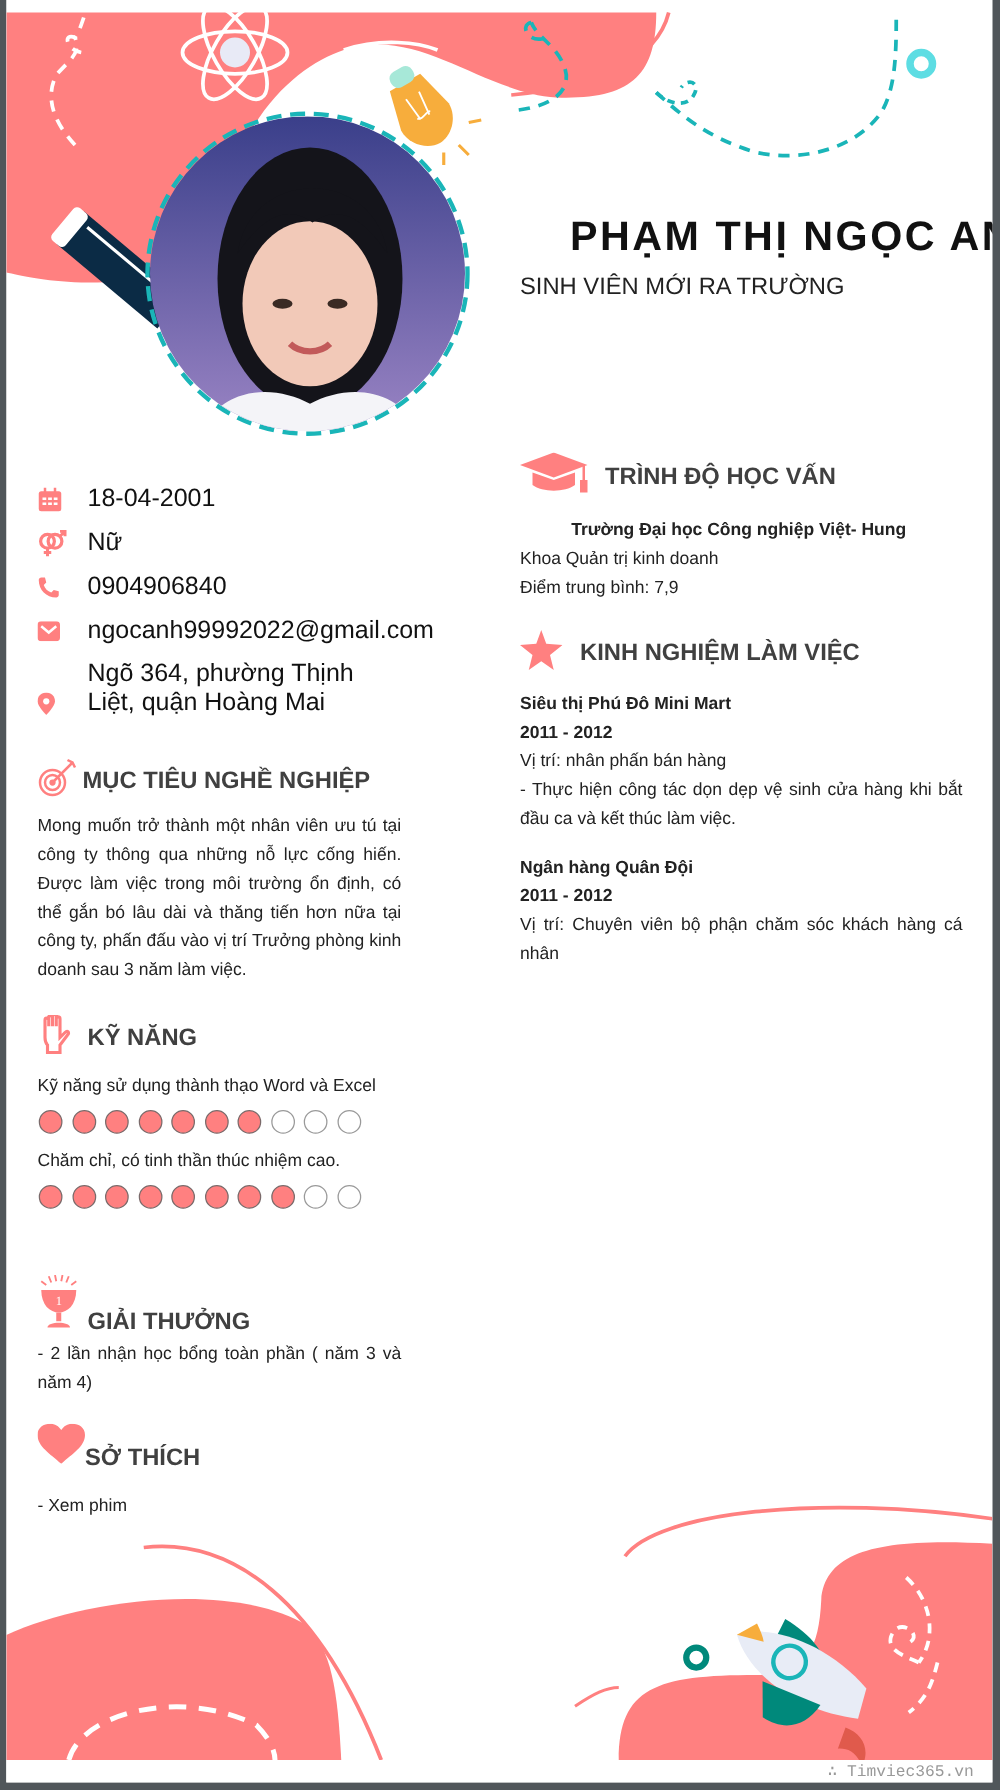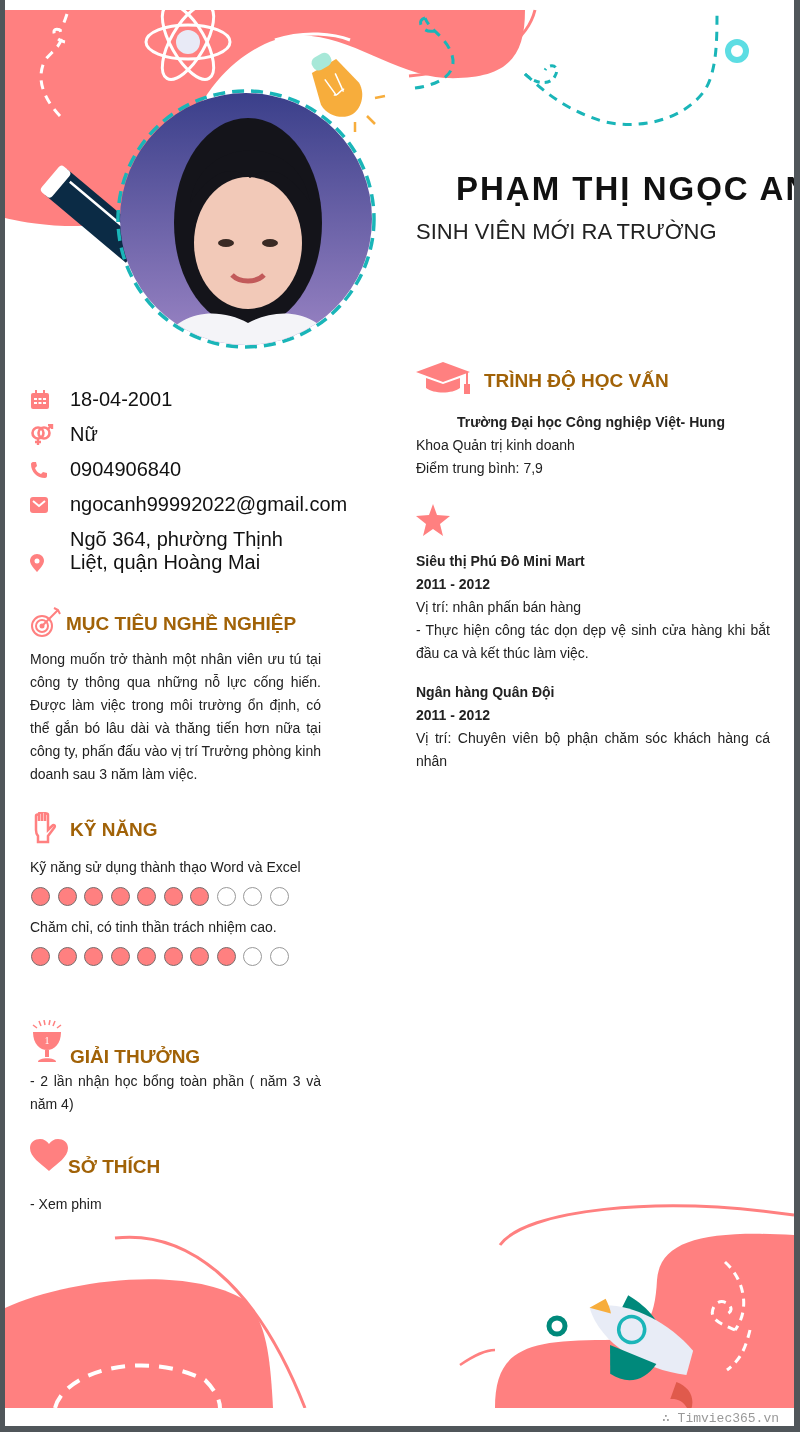--- a/index.html
+++ b/index.html
@@ -1,26 +1,26 @@
 <!DOCTYPE html>
 <html><head>
 <meta charset="utf-8">
 <style>
   html,body{margin:0;padding:0;}
   body{width:800px;height:1432px;background:#50565a;position:relative;overflow:hidden;font-family:"Liberation Sans",sans-serif;color:#111;}
   #page{position:absolute;left:5px;top:0;width:789px;height:1426px;background:#fff;overflow:hidden;}
   .deco{position:absolute;left:0;top:0;}
   .name{position:absolute;left:411px;top:170px;font-size:33px;font-weight:bold;letter-spacing:2px;color:#111;white-space:nowrap;margin-left:40px;}
-  .subtitle{position:absolute;left:411px;top:219px;font-size:22px;color:#222;white-space:nowrap;}
+  .subtitle{position:absolute;left:411px;top:219px;font-size:19px;color:#222;white-space:nowrap;}
   .photo{position:absolute;left:115px;top:93px;width:252px;height:252px;border-radius:50%;overflow:hidden;}
   .contact{position:absolute;left:25px;top:388px;width:300px;}
   .contact-row{display:flex;align-items:flex-end;margin-bottom:12px;font-size:20px;line-height:23px;}
   .contact-row .ic{width:40px;flex:none;height:23px;display:flex;align-items:center;}
   .sec-head{display:flex;align-items:center;gap:4px;}
-  .sec-title{font-size:19px;font-weight:bold;color:#a16207;}
+  .sec-title{font-size:19px;font-weight:bold;color:#404040;}
   .para{font-size:14px;line-height:23px;text-align:justify;color:#222;}
   .col-l{position:absolute;left:25px;width:291px;}
   .col-r{position:absolute;left:411px;width:354px;}
   .dots{display:flex;gap:7.5px;margin:8px 0 10px 1px;}
   .dot{width:19px;height:19px;border-radius:50%;border:1.5px solid #7a6a6a;box-sizing:border-box;}
   .dot.on{background:#ff8080;}
   .dot.off{background:#fff;border-color:#999;}
   .bold{font-weight:bold;}
   .footer{position:absolute;left:0;top:1408px;width:789px;height:18px;background:#fff;}
   .wm{position:absolute;right:21px;top:1410px;font-family:"Liberation Mono",monospace;font-size:13px;color:#999;}
@@ -168,21 +168,21 @@
       <span class="dot on"></span>
       <span class="dot on"></span>
       <span class="dot on"></span>
       <span class="dot on"></span>
       <span class="dot on"></span>
       <span class="dot on"></span>
       <span class="dot off"></span>
       <span class="dot off"></span>
       <span class="dot off"></span>
     </div>
-    <div class="para">Chăm chỉ, có tinh thần trách nhiệm cao.</div>
+    <div class="para">Chăm chỉ, có tinh thần thúc nhiệm cao.</div>
     <div class="dots">
       <span class="dot on"></span>
       <span class="dot on"></span>
       <span class="dot on"></span>
       <span class="dot on"></span>
       <span class="dot on"></span>
       <span class="dot on"></span>
       <span class="dot on"></span>
       <span class="dot on"></span>
       <span class="dot off"></span>
@@ -235,20 +235,21 @@
     <div class="para">Điểm trung bình: 7,9</div>
   </div>
 
   <div class="col-r" style="top:504px;">
     <div class="sec-head" style="gap:14px">
       <span>
         <svg width="34" height="32" viewBox="0 0 34 32">
             <path d="M17 0 L21 11 L34 12 L24 20 L27 32 L17 25 L7 32 L10 20 L0 12 L13 11 Z" fill="#ff8080"></path>
           </svg>
       </span>
+      <span class="sec-title">KINH NGHIỆM LÀM VIỆC</span>
     </div>
     <div style="margin-top:10px">
       <div class="para bold">Siêu thị Phú Đô Mini Mart</div>
       <div class="para bold">2011 - 2012</div>
       <div class="para">Vị trí: nhân phấn bán hàng</div>
       <div class="para">- Thực hiện công tác dọn dẹp vệ sinh cửa hàng khi bắt đầu ca và kết thúc làm việc.</div>
     </div>
     <div style="margin-top:16px">
       <div class="para bold">Ngân hàng Quân Đội</div>
       <div class="para bold">2011 - 2012</div>

